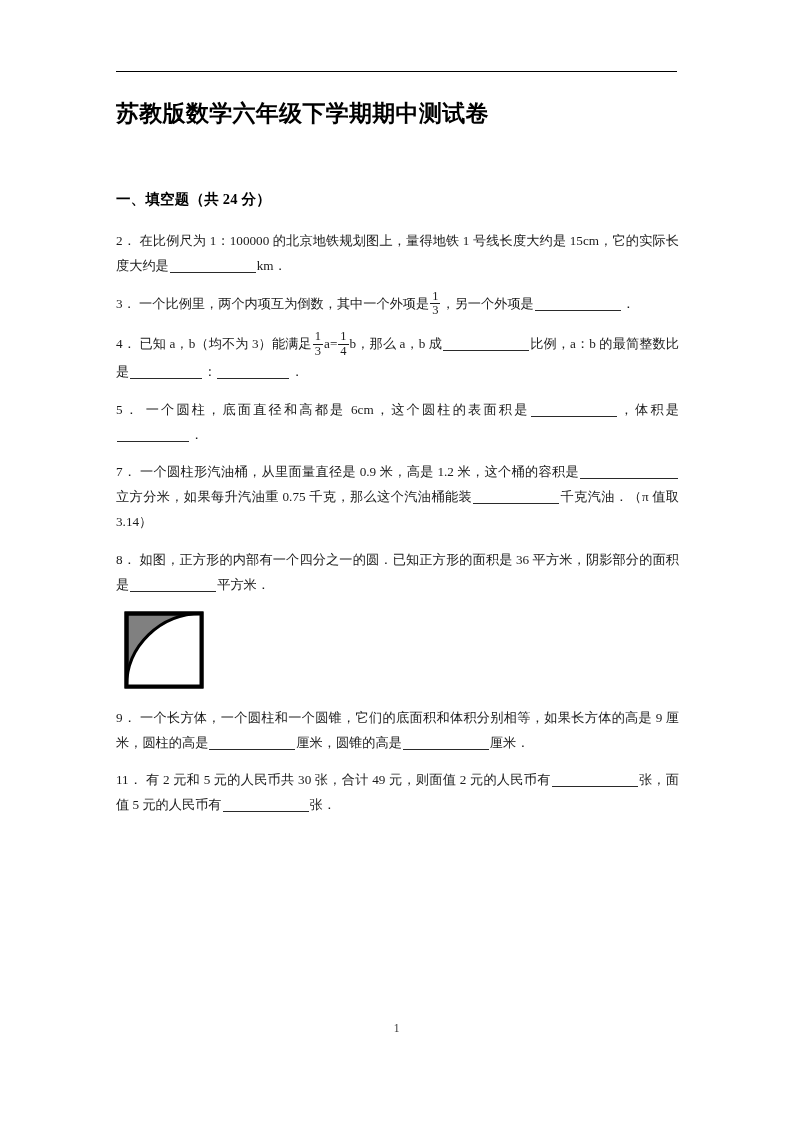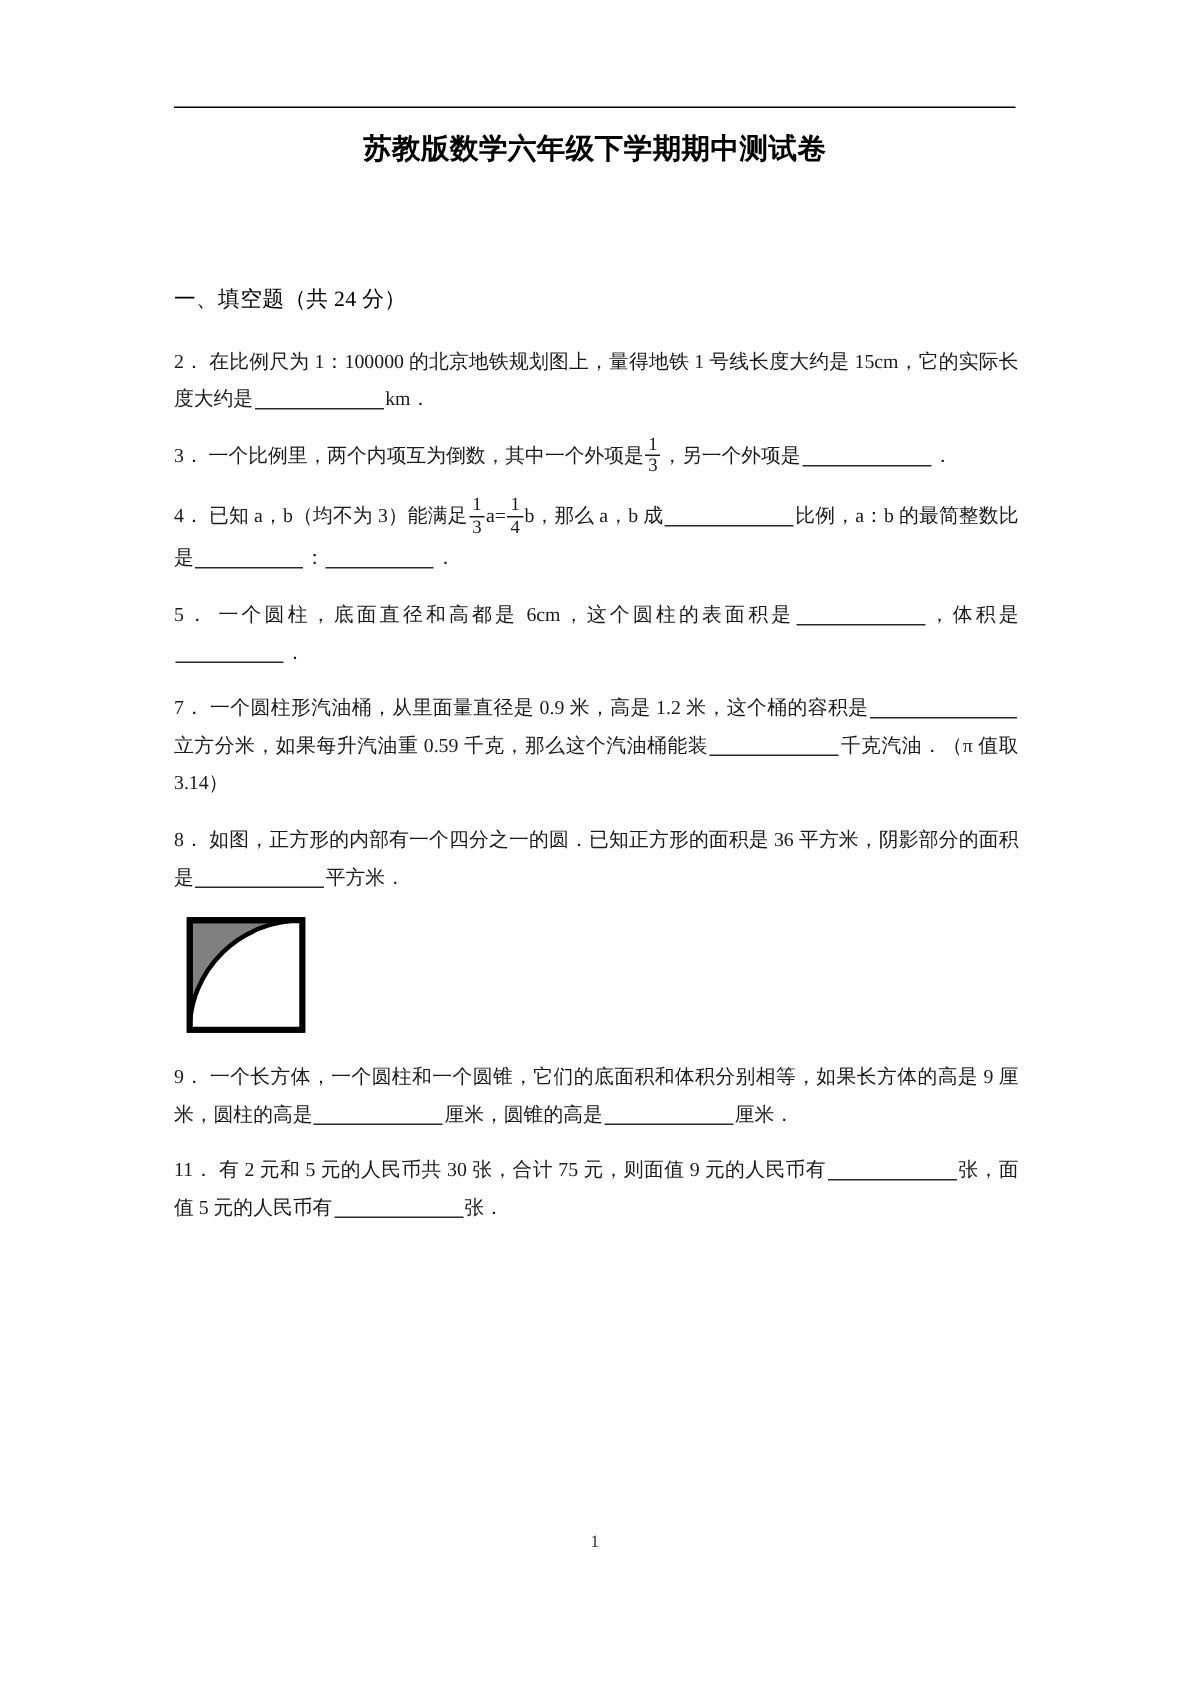--- a/index.html
+++ b/index.html
@@ -27,34 +27,33 @@
     position: absolute;
     left: 116px;
     top: 71px;
     width: 561px;
     height: 0;
     border-top: 1.6px solid #000;
   }
   .doc-title {
     position: absolute;
     left: 116px;
-    top: 86px;
+    top: 98px;
     width: 561px;
-    text-align: center;
-    font-size: 19px;
+    font-size: 23px;
     font-weight: bold;
     letter-spacing: 0.3px;
     color: #000;
   }
   .section-head {
     position: absolute;
     left: 116px;
     top: 190px;
     font-size: 14.5px;
-    font-weight: normal;
+    font-weight: bold;
     color: #000;
     letter-spacing: 0.2px;
   }
   .qlist {
     position: absolute;
     left: 116px;
     top: 228px;
     width: 563px;
   }
   .q {
@@ -145,21 +144,21 @@
     </div>
 
     <div class="q">
       <span class="num">5．</span>
       <span>一个圆柱，底面直径和高都是 6cm，这个圆柱的表面积是</span><span class="blank b-m"></span><span>，体积是</span><span class="blank b-s"></span><span>．</span>
     </div>
 
 
     <div class="q">
       <span class="num">7．</span>
-      <span>一个圆柱形汽油桶，从里面量直径是 0.9 米，高是 1.2 米，这个桶的容积是</span><span class="blank b-l"></span><span>立方分米，如果每升汽油重 0.59 千克，那么这个汽油桶能装</span><span class="blank b-m"></span><span>千克汽油．（π 值取 3.14）</span>
+      <span>一个圆柱形汽油桶，从里面量直径是 0.9 米，高是 1.2 米，这个桶的容积是</span><span class="blank b-l"></span><span>立方分米，如果每升汽油重 0.75 千克，那么这个汽油桶能装</span><span class="blank b-m"></span><span>千克汽油．（π 值取 3.14）</span>
     </div>
 
     <div class="q">
       <span class="num">8．</span>
       <span>如图，正方形的内部有一个四分之一的圆．已知正方形的面积是 36 平方米，阴影部分的面积是</span><span class="blank b-m"></span><span>平方米．</span>
       <div class="fig">
         <svg width="80" height="78" viewBox="0 0 80 78">
 
           <rect x="2.5" y="2.5" width="75" height="73" fill="#808080" stroke="#000000" stroke-width="4"></rect>
           <path d="M 77.5 2.5 A 75 73 0 0 0 2.5 75.5 L 77.5 75.5 Z" fill="#ffffff" stroke="none"></path>
@@ -170,20 +169,20 @@
     </div>
 
     <div class="q">
       <span class="num">9．</span>
       <span>一个长方体，一个圆柱和一个圆锥，它们的底面积和体积分别相等，如果长方体的高是 9 厘米，圆柱的高是</span><span class="blank b-m"></span><span>厘米，圆锥的高是</span><span class="blank b-m"></span><span>厘米．</span>
     </div>
 
 
     <div class="q">
       <span class="num">11．</span>
-      <span>有 2 元和 5 元的人民币共 30 张，合计 75 元，则面值 9 元的人民币有</span><span class="blank b-m"></span><span>张，面值 5 元的人民币有</span><span class="blank b-m"></span><span>张．</span>
+      <span>有 2 元和 5 元的人民币共 30 张，合计 49 元，则面值 2 元的人民币有</span><span class="blank b-m"></span><span>张，面值 5 元的人民币有</span><span class="blank b-m"></span><span>张．</span>
     </div>
 
   </div>
 
   <div class="page-num">1</div>
 
 </div>
 
 </body></html>

